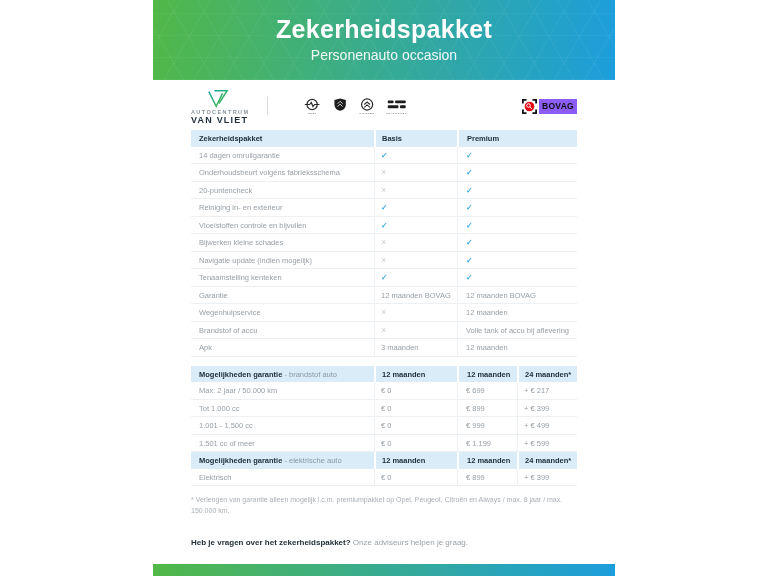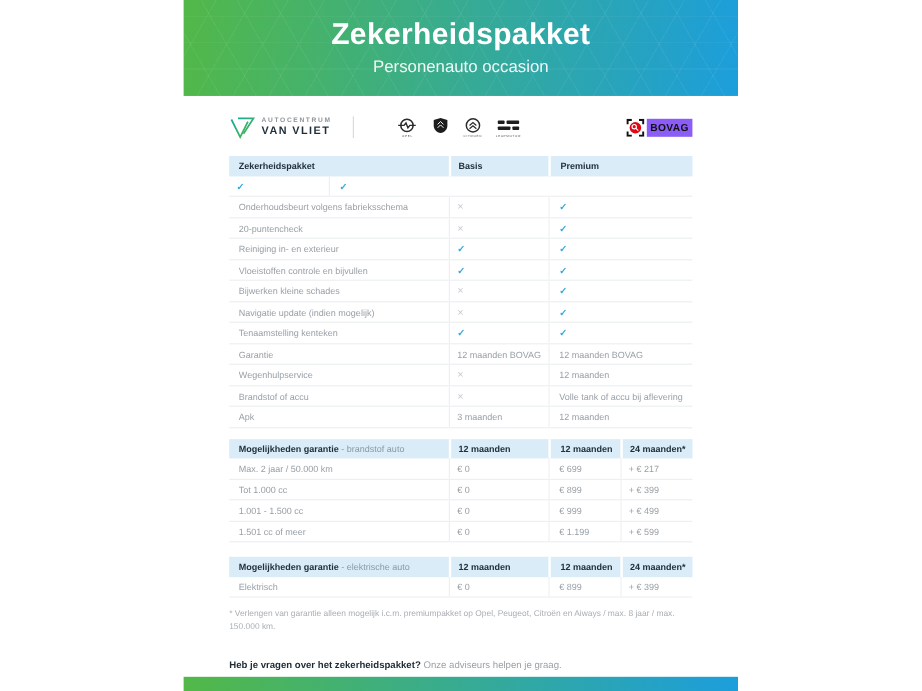--- a/index.html
+++ b/index.html
@@ -17,39 +17,39 @@
       repeating-linear-gradient(0deg,   rgba(255,255,255,0.04) 0 1px, transparent 1px 22px),
       linear-gradient(95deg, #52b848, #1c9edc);
   }
   .hero-title { padding-top:15px; font-size:25px; font-weight:bold; letter-spacing:0.3px; }
   .hero-subtitle { margin-top:3px; font-size:14px; color:rgba(255,255,255,0.92); }
 
   .inner { width:386px; margin:0 auto; }
 
   
   .logo-row { display:flex; align-items:center; height:36px; margin-top:8px; }
-  .dealer-logo { display:flex; align-items:center; }
+  .dealer-logo { display:flex; align-items:center;flex-direction:column; }
   .vmark { width:22px; height:22px; margin-right:5px; }
   .dealer-text { display:flex; flex-direction:column; line-height:1.15; }
   .dealer-top { font-size:5.5px; letter-spacing:1.4px; color:#8b949b; font-weight:bold; }
   .dealer-bottom { font-size:9px; letter-spacing:1.2px; color:#1f2e3a; font-weight:bold; }
   .logo-divider { width:1px; height:18px; background:#d8dcdf; margin:0 0 0 18px; }
   .brand-logos { display:flex; align-items:flex-start; gap:11px; margin-left:36px; }
   .brand { display:flex; flex-direction:column; align-items:center; }
   .brand svg { height:13px; }
   .brand-label { font-size:2.5px; letter-spacing:0.6px; color:#555; margin-top:1px; text-transform:uppercase; }
   .bovag { display:flex; align-items:center; margin-left:auto; }
   .bovag svg { width:15px; height:15px; margin-right:2px; }
   .bovag-text { background:#8b5cf6; color:#111; font-weight:bold; font-size:8.5px; letter-spacing:0.3px; padding:2.5px 3px; }
 
   
   .table { width:386px; font-size:7.5px; }
   .table-1 { margin-top:6px; }
   .table-2 { margin-top:9px; }
-  .table-3 { margin-top:12px; }
+  .table-3 { }
   .thead, .trow { display:flex; }
   .thead { background:#d9ecf7; }
   .cell { padding:4px 0 3.5px 8px; line-height:9px; }
   .thead .cell { font-weight:bold; color:#22313d; }
   .thead .cell + .cell { border-left:2px solid #fff; }
   .trow { border-bottom:1px solid #edf0f2; }
   .trow .cell { color:#98a0a7; }
   .trow .cell + .cell { border-left:1px solid #edf0f2; }
   .c-label { width:183px; }
   .c-basis { width:83px; padding-left:6px; }
@@ -152,20 +152,21 @@
       </div>
 
       <div class="table table-1">
         <div class="thead">
           <div class="cell c-label">Zekerheidspakket</div>
           <div class="cell c-basis">Basis</div>
           <div class="cell c-premium">Premium</div>
         </div>
 
           <div class="trow">
+            <div class="cell c-label">14 dagen omruilgarantie</div>
             <div class="cell c-basis mark check">✓</div>
             <div class="cell c-premium mark check">✓</div>
           </div>
 
           <div class="trow">
             <div class="cell c-label">Onderhoudsbeurt volgens fabrieksschema</div>
             <div class="cell c-basis mark cross">×</div>
             <div class="cell c-premium mark check">✓</div>
           </div>
 

